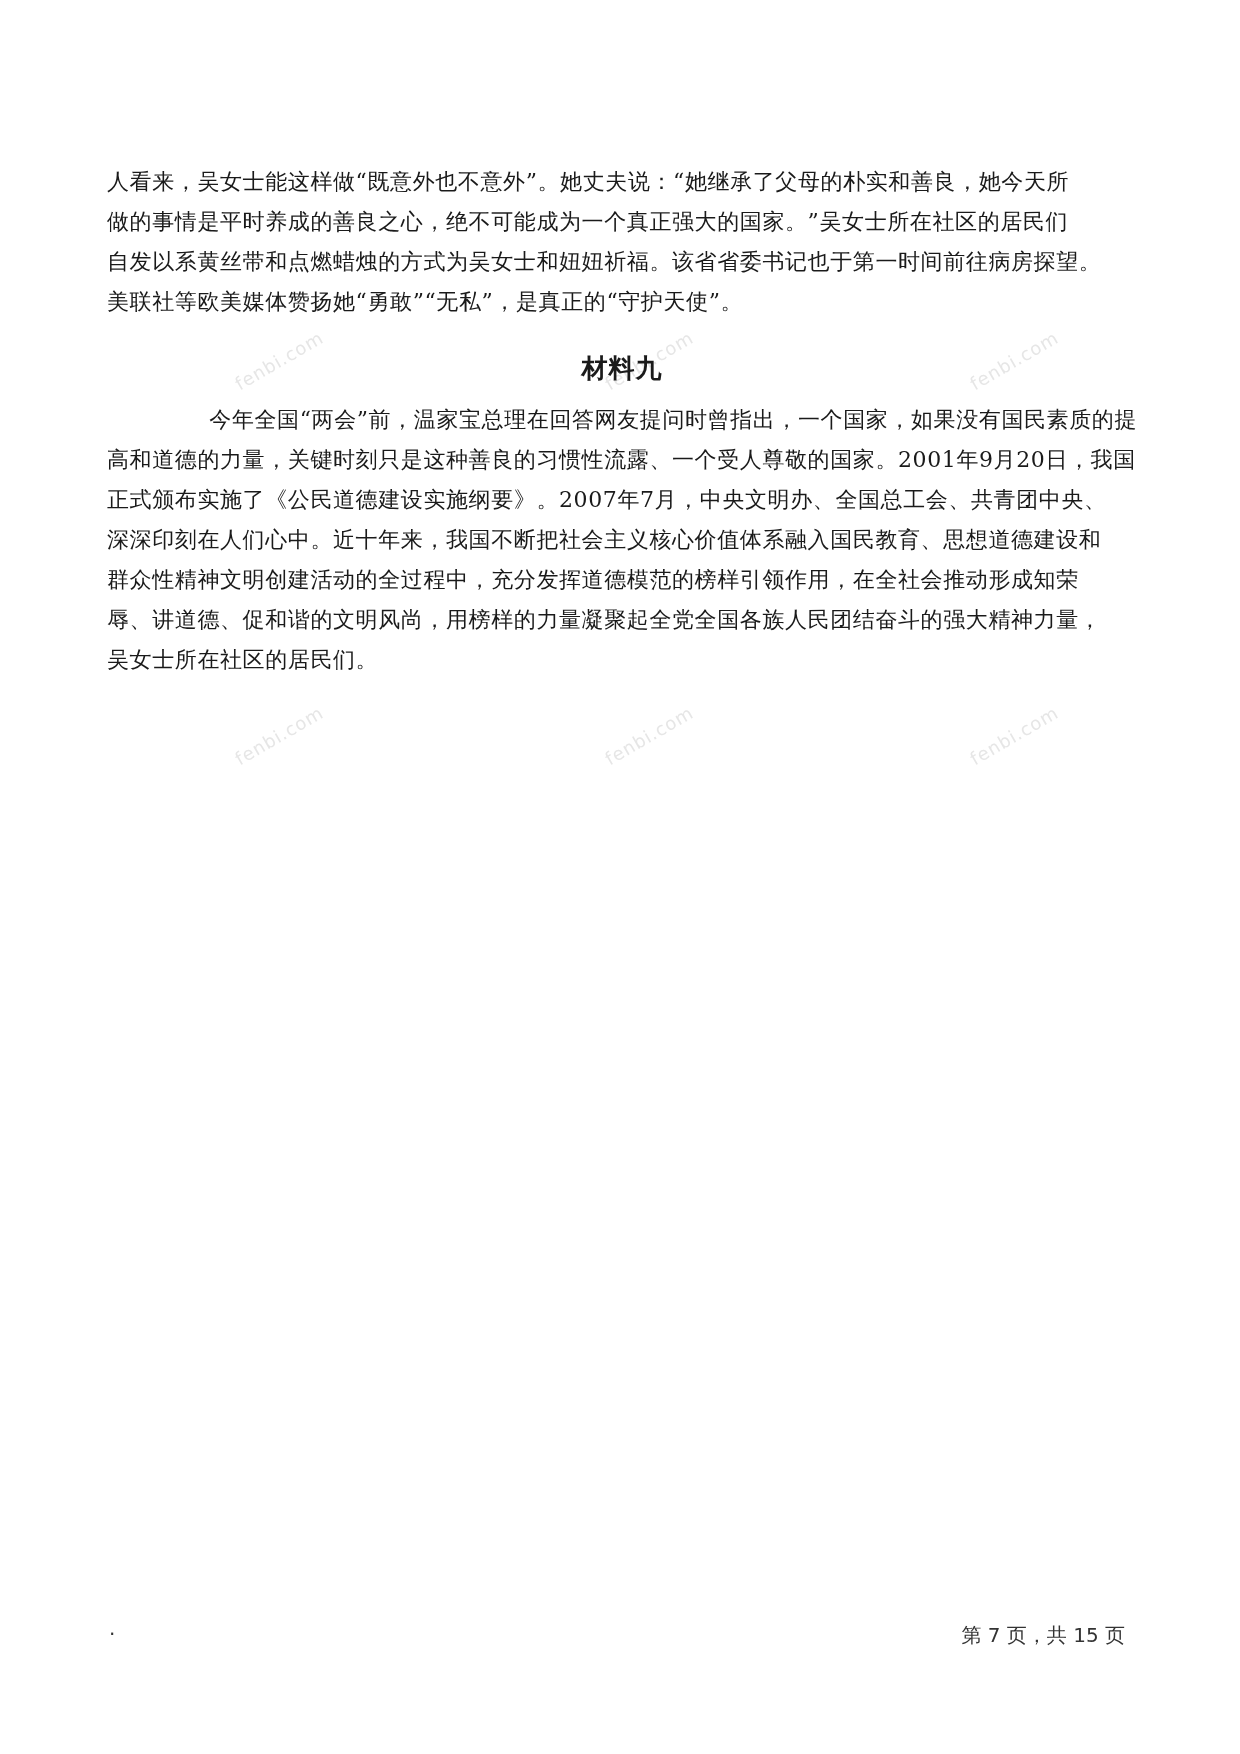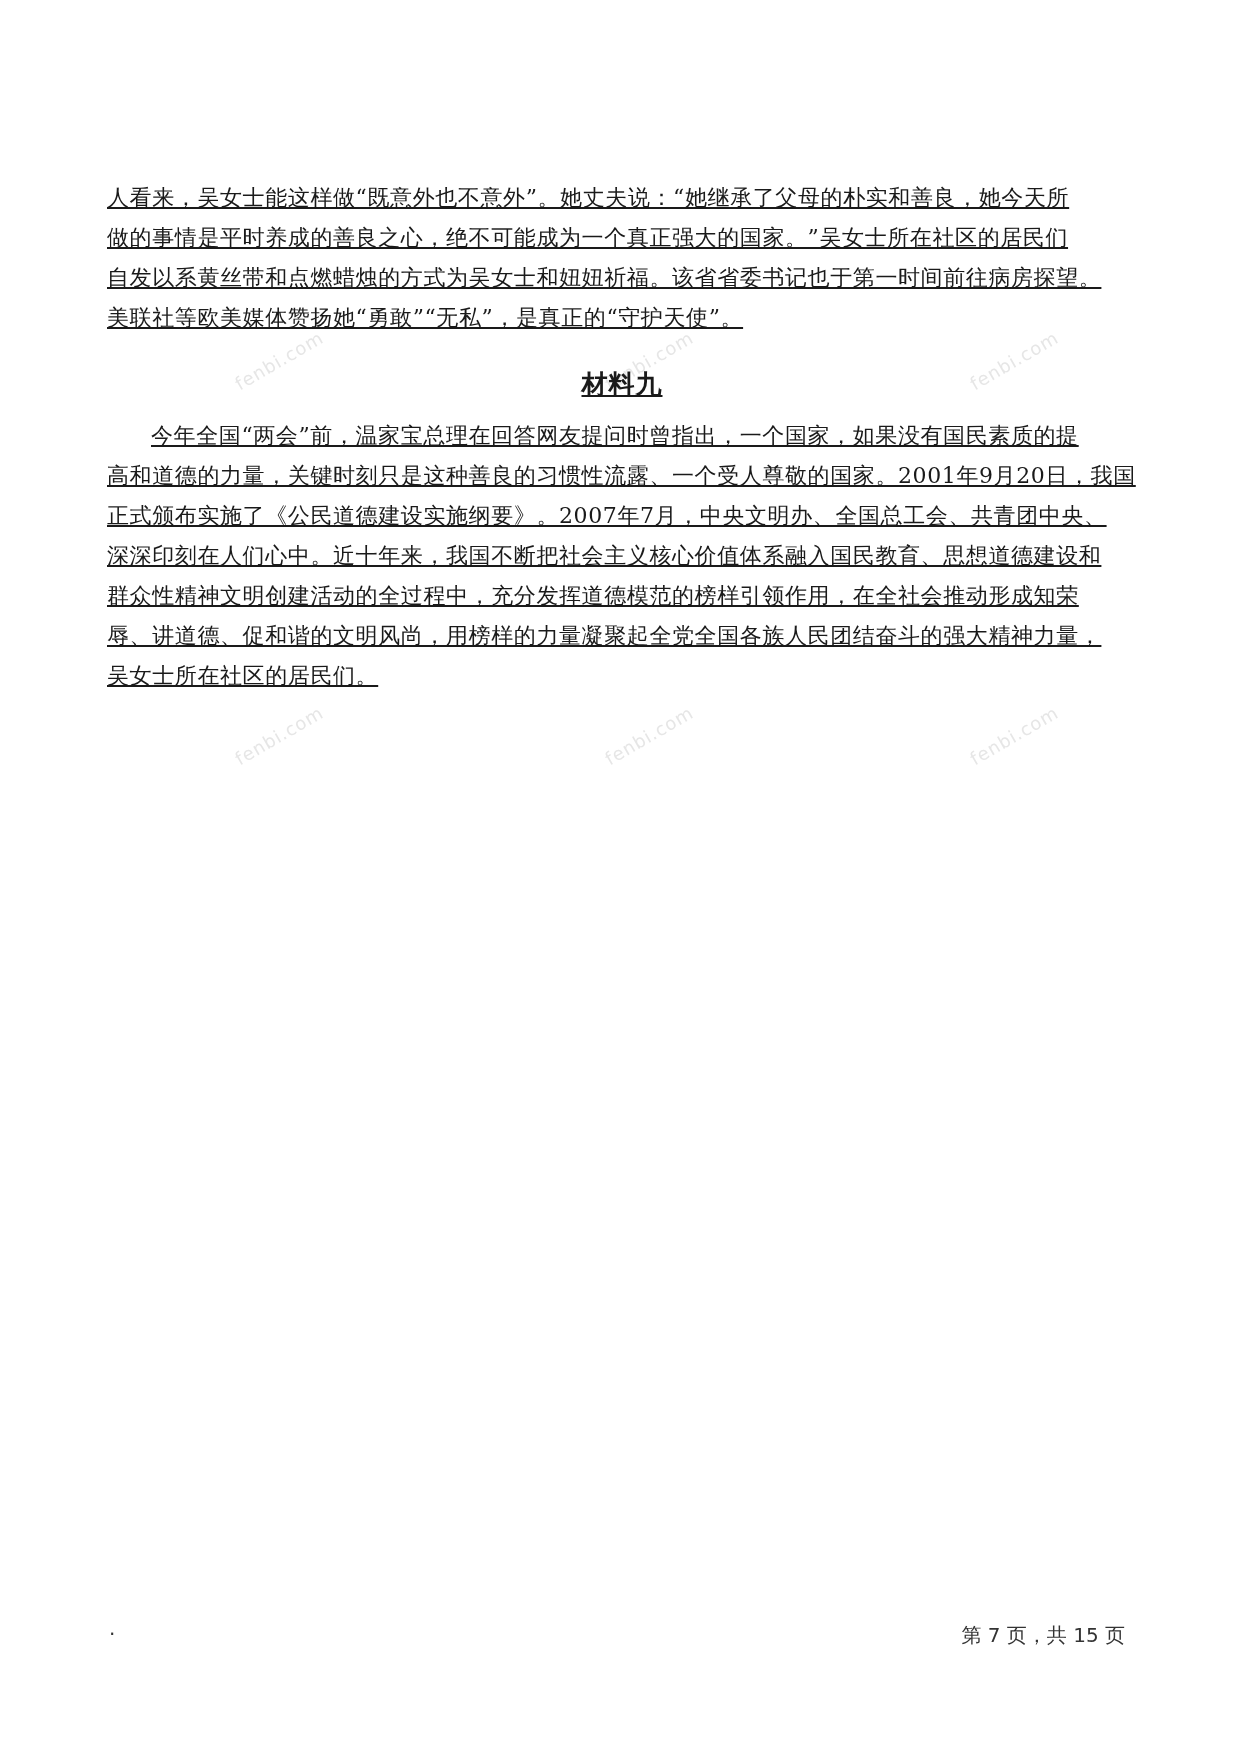--- a/index.html
+++ b/index.html
@@ -1,24 +1,24 @@
 <!DOCTYPE html>
 <html><head>
 <meta charset="utf-8">
 <style>
   html, body { margin: 0; padding: 0; background: #ffffff; }
   body { width: 1240px; height: 1754px; position: relative; overflow: hidden;
          font-family: "DejaVu Serif", "Liberation Serif", serif; color: #1a1a1a; }
   .page { position: absolute; left: 0; top: 0; width: 1240px; height: 1754px; }
-  .content { position: absolute; left: 107px; top: 178px; width: 1030px; text-decoration: underline; }
+  .content { position: absolute; left: 107px; top: 162px; width: 1030px; }
   .line { font-size: 22px; line-height: 40px; height: 40px; white-space: nowrap; letter-spacing: 0.6px; }
   .para { margin: 0; }
   .heading { font-family: "DejaVu Sans", "Liberation Sans", sans-serif; font-weight: bold;
              font-size: 26px; line-height: 40px; margin: 26px 0 12px 0; letter-spacing: 1px; text-align: center; }
-  .indent { padding-left: 44px; }
+  .indent { padding-left: 44px; text-align: right; }
   .watermark { position: absolute; font-family: "DejaVu Sans", sans-serif; font-size: 18px;
                color: #e6e6e6; transform: rotate(-30deg); letter-spacing: 1px; pointer-events: none; }
   .footer { position: absolute; top: 1622px; left: 107px; width: 1030px; height: 30px;
             font-family: "DejaVu Sans", "Liberation Sans", sans-serif; font-size: 20px; color: #333; }
   .footer .dot { position: absolute; left: 2px; top: 0; }
   .footer .pageno { position: absolute; right: 12px; top: 0; }
 </style>
 </head>
 <body>
 

